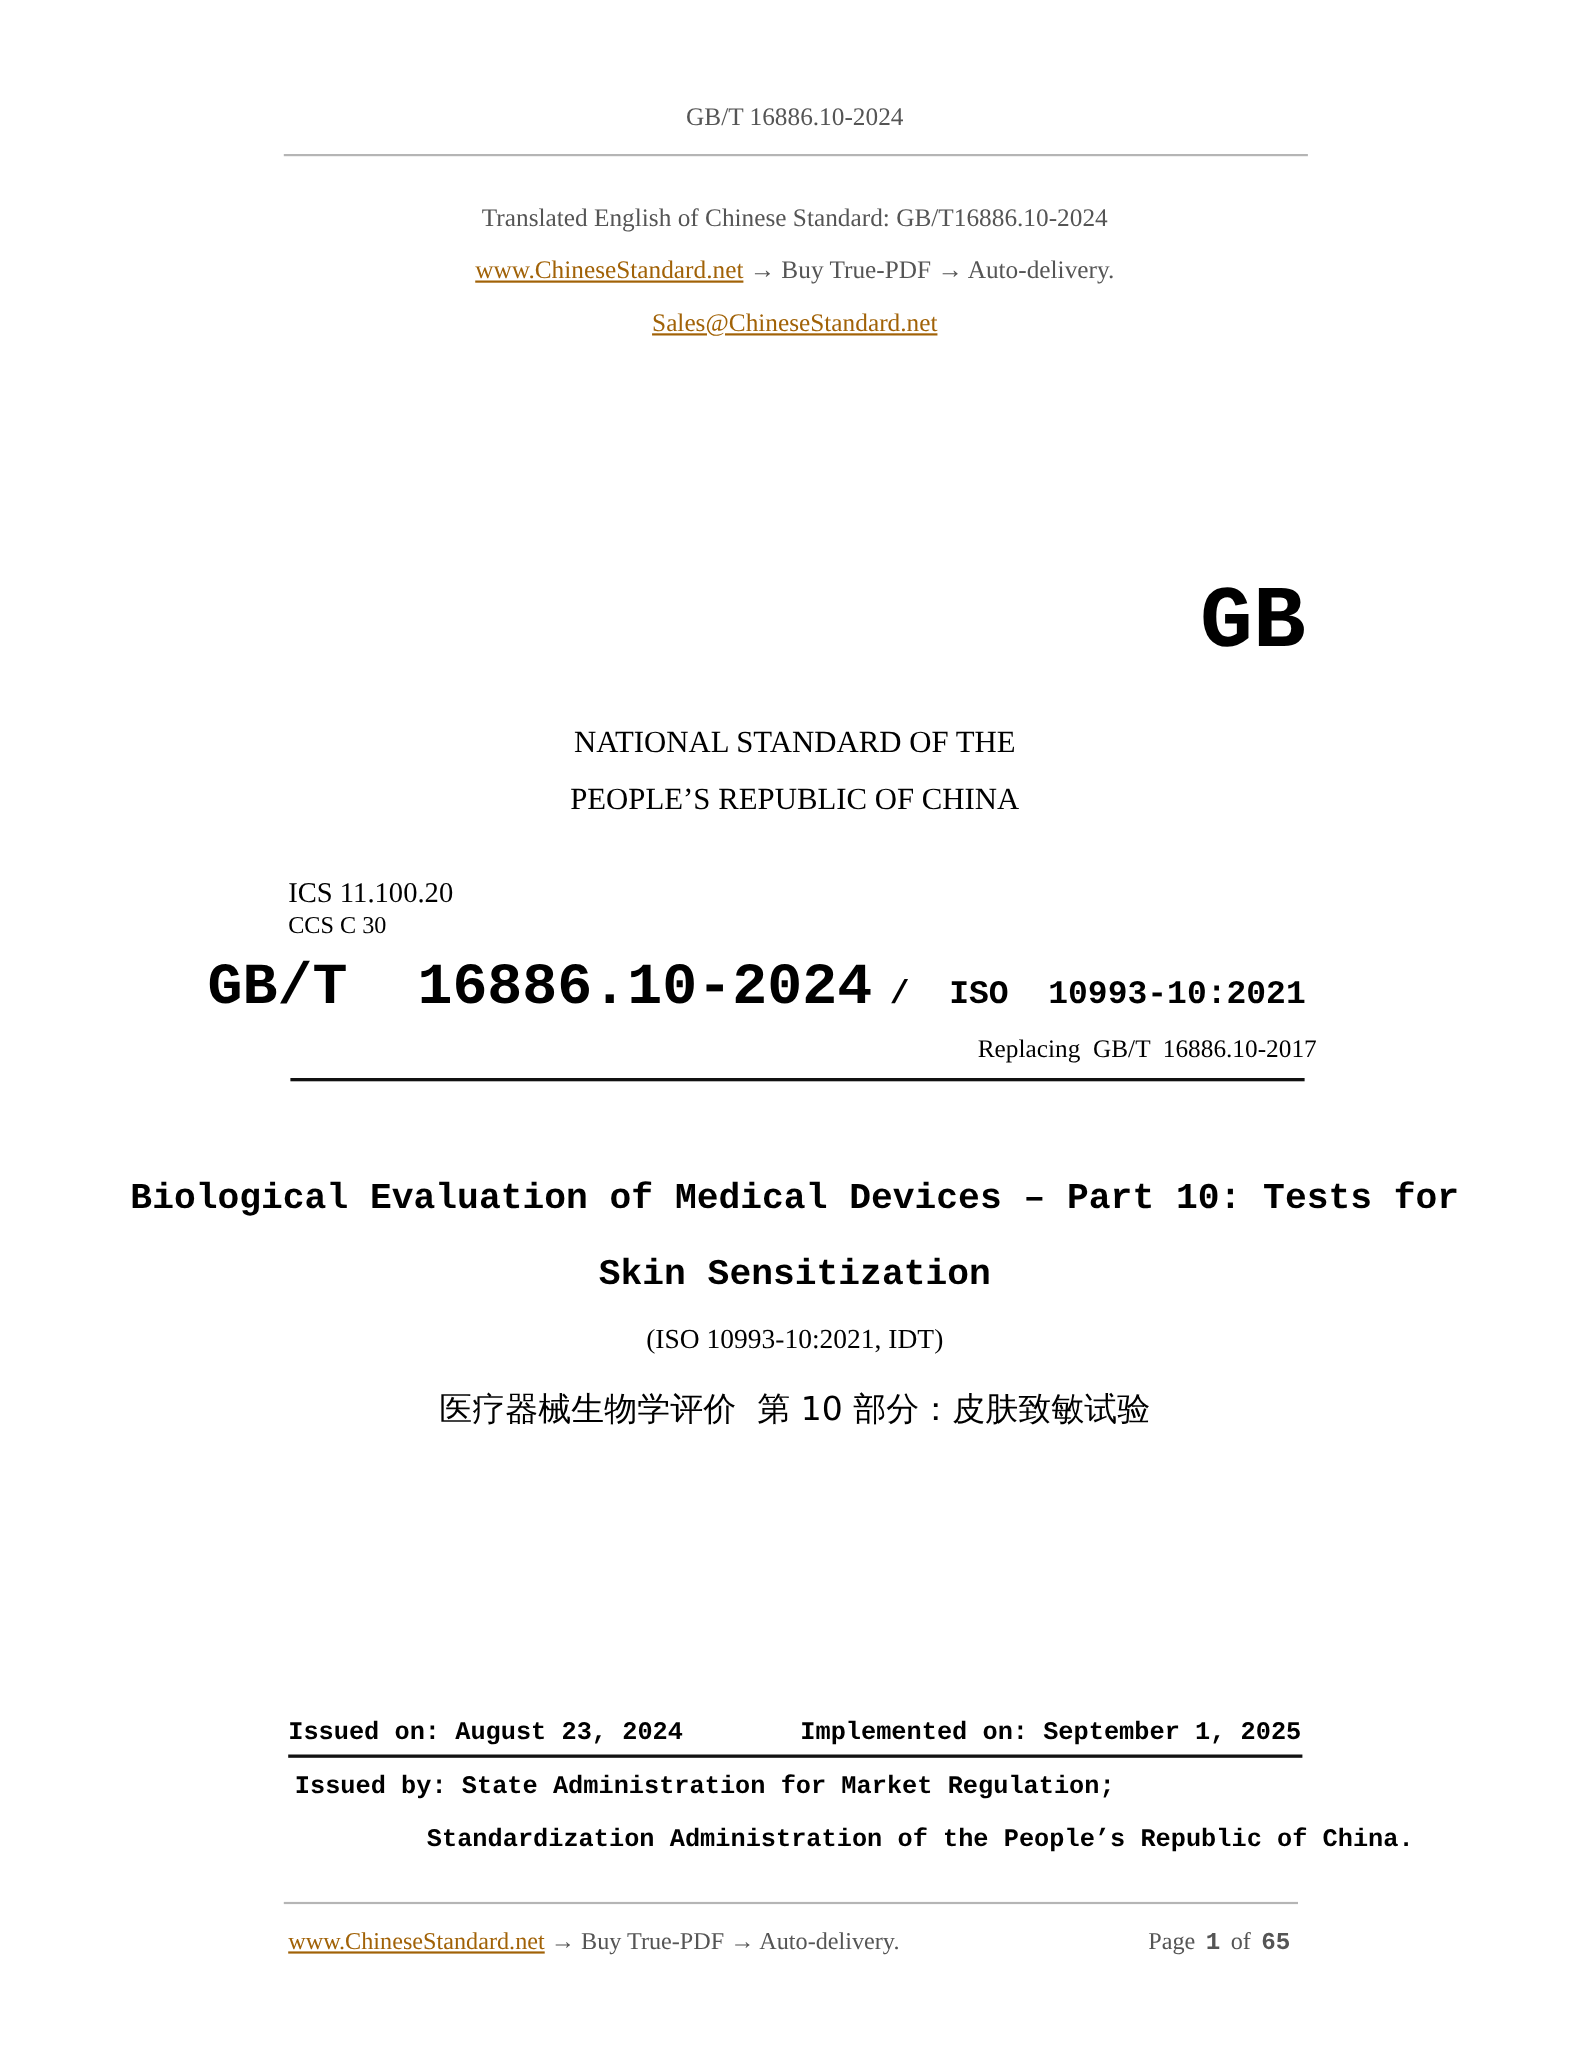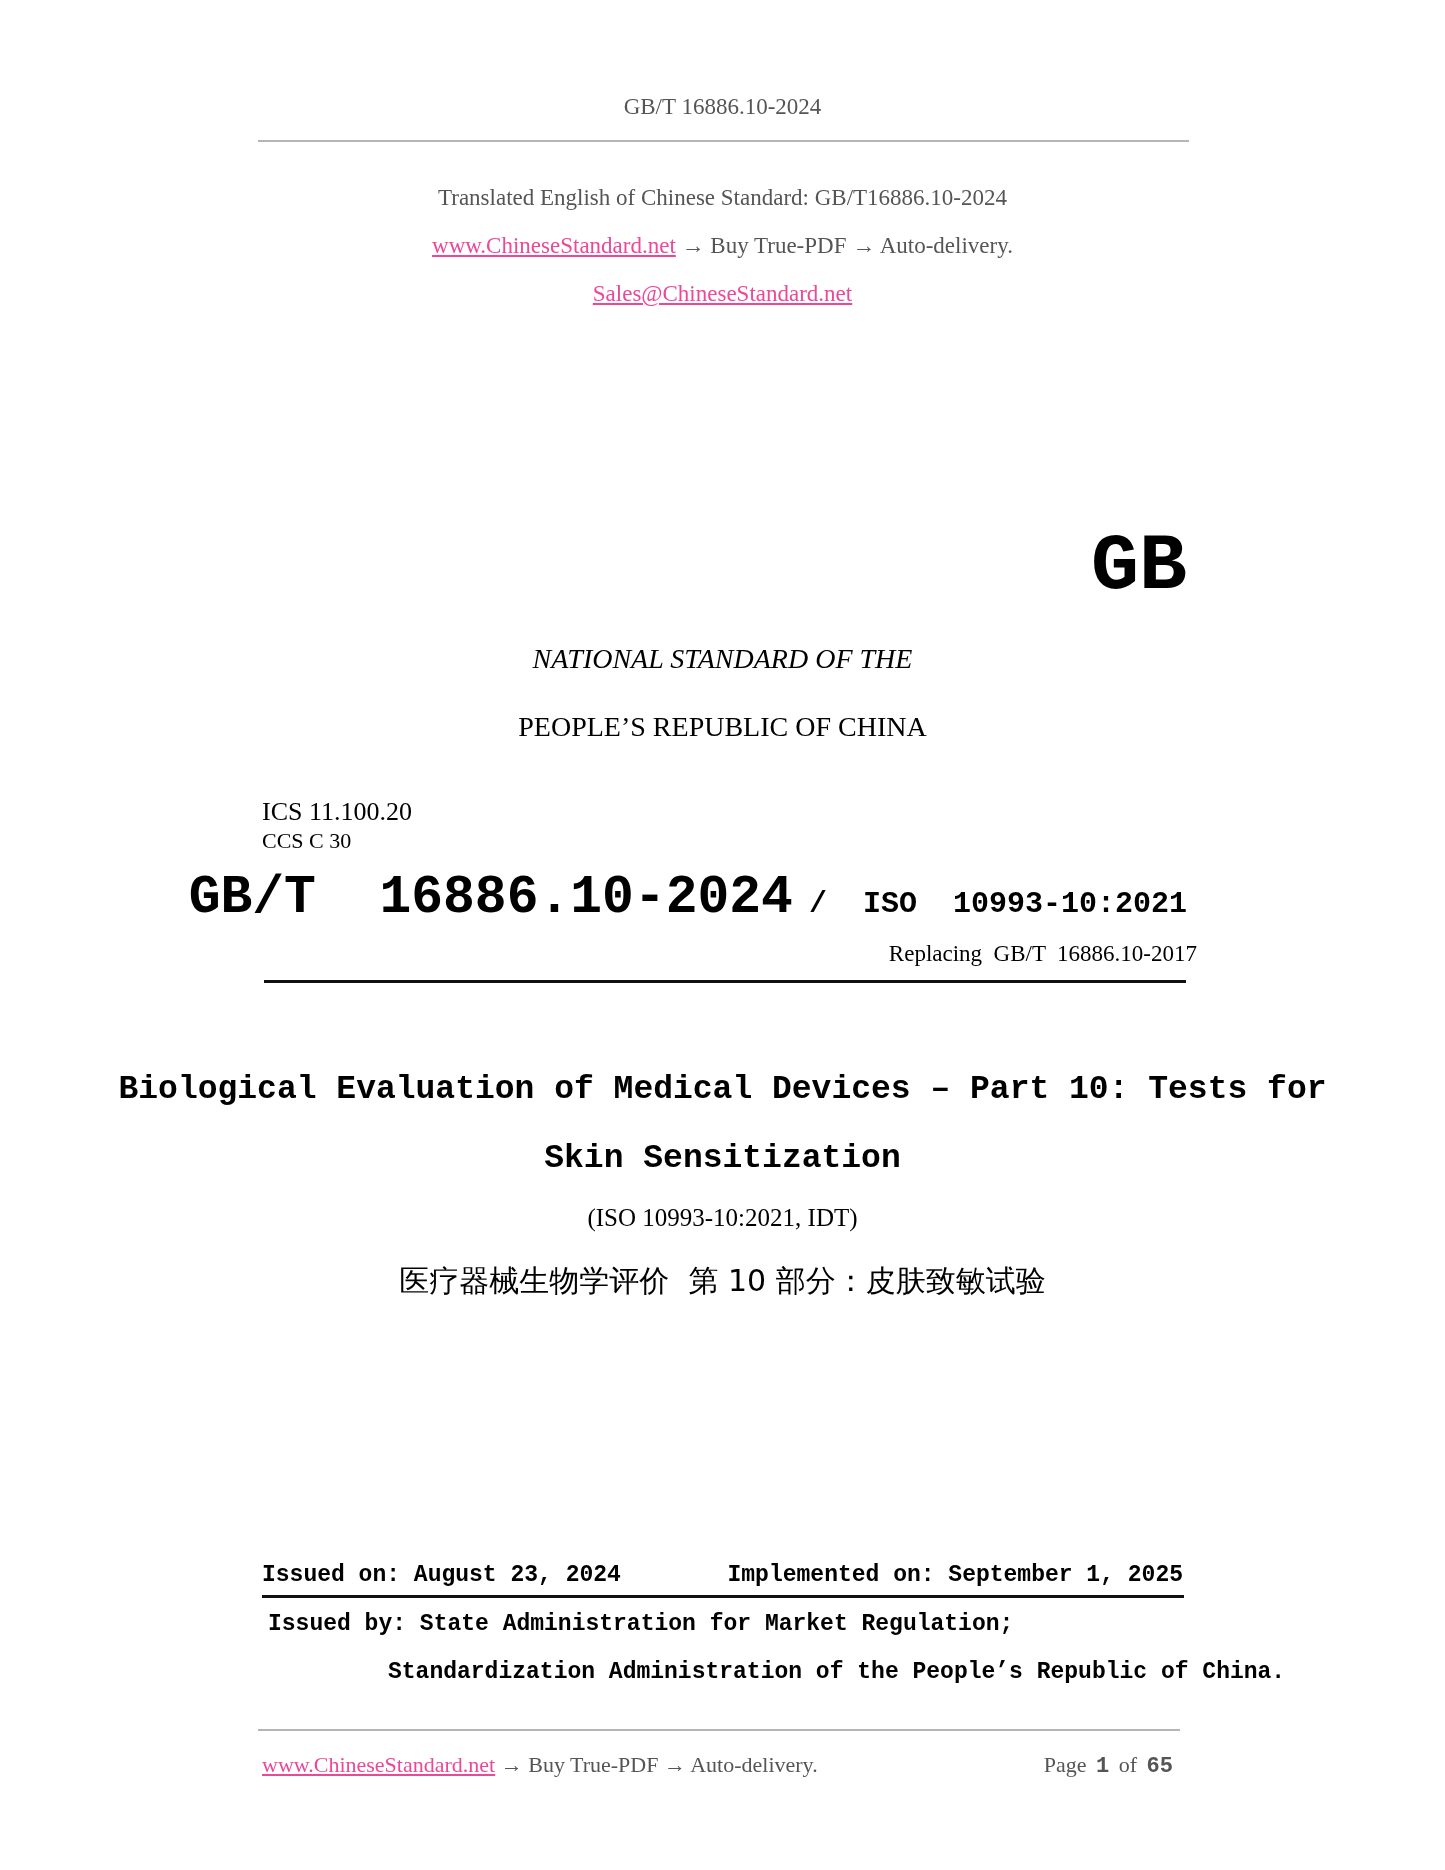--- a/index.html
+++ b/index.html
@@ -1,21 +1,21 @@
 <!DOCTYPE html>
 <html><head>
 <meta charset="utf-8">
 <style>
   html, body { margin:0; padding:0; background:#ffffff; }
   body { width:1445px; height:1870px; position:relative; overflow:hidden;
          font-family:"Liberation Serif","DejaVu Serif",serif; color:#000; }
   .abs { position:absolute; white-space:nowrap; }
   .gray { color:#555555; }
   .center { left:0; width:1445px; text-align:center; }
-  a.lnk { color:#ec4899; text-decoration:underline; }
+  a.lnk { color:#a16207; text-decoration:underline; }
   .rule-thin { position:absolute; height:2px; background:#b5b5b5; }
   .rule-thick { position:absolute; height:3px; background:#111; }
   .bold { font-weight:bold;font-family:Liberation Mono, monospace; }
   .cjk { font-family:"DejaVu Sans","Liberation Sans",sans-serif; }
 </style>
 </head>
 <body>
 
 <div class="abs center gray" style="top:94px; font-size:23px;">GB/T 16886.10-2024</div>
 <div class="rule-thin" style="left:258px; width:931px; top:140px;"></div>
@@ -23,21 +23,21 @@
 <div class="abs center gray" style="top:185px; font-size:23px;text-align:center;">Translated English of Chinese Standard: GB/T16886.10-2024</div>
 <div class="abs center gray" style="top:233px; font-size:23px;">
   <a class="lnk">www.ChineseStandard.net</a><span> → Buy True-PDF → Auto-delivery.</span>
 </div>
 <div class="abs center gray" style="top:281px; font-size:23px;">
   <a class="lnk">Sales@ChineseStandard.net</a>
 </div>
 
 <div class="abs bold" style="right:258px; top:527px; font-size:80px; line-height:1;">GB</div>
 
-<div class="abs center" style="top:643px; font-size:28px;font-style:italic;">NATIONAL STANDARD OF THE</div>
+<div class="abs center" style="top:660px; font-size:28px;">NATIONAL STANDARD OF THE</div>
 <div class="abs center" style="top:711px; font-size:28px;">PEOPLE’S REPUBLIC OF CHINA</div>
 
 <div class="abs" style="left:262px; top:775px; font-size:26px;margin-top:22px;">ICS 11.100.20</div>
 <div class="abs" style="left:262px; top:828px; font-size:22px;">CCS C 30</div>
 
 <div class="abs" style="right:258px; top:872px; line-height:1; text-align:right;">
   <span class="bold" style="font-size:53px; white-space:pre;">GB/T  16886.10-2024</span>
   <span class="bold" style="font-size:30px; white-space:pre; margin-left:12px;">/  ISO  10993-10:2021</span>
 </div>
 <div class="abs" style="right:248px; top:941px; font-size:23px; white-space:pre;">Replacing  GB/T  16886.10-2017</div>

